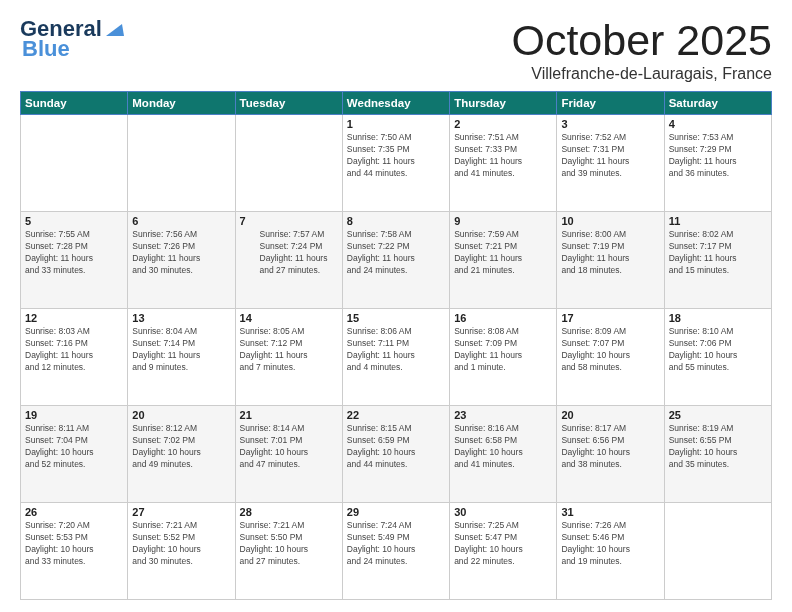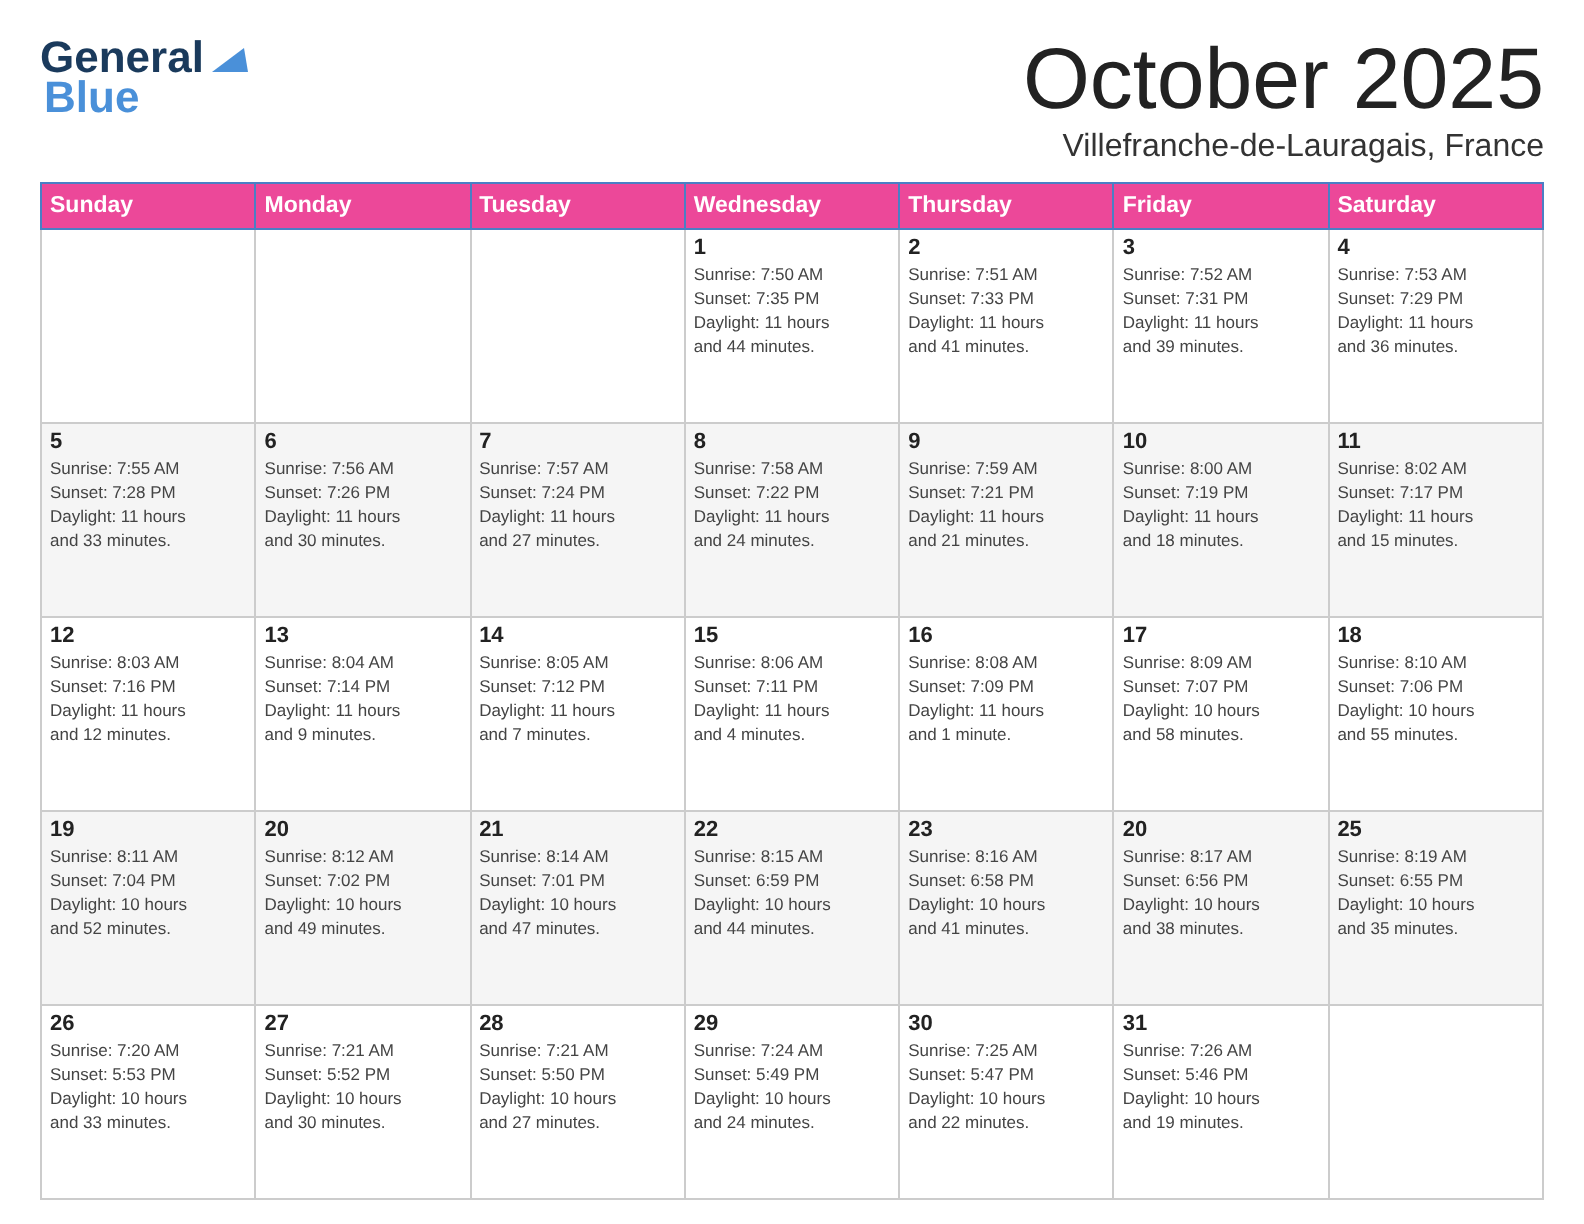--- a/index.html
+++ b/index.html
@@ -40,21 +40,21 @@
       font-size: 16px;
       color: #333;
     }
     .calendar {
       width: 100%;
       border-collapse: collapse;
       flex: 1;
       table-layout: fixed;
     }
     .calendar thead th {
-      background: #ec4899;
+      background: #0f766e;
       color: #fff;
       font-size: 11.5px;
       font-weight: bold;
       padding: 5px 4px;
       text-align: left;
       border: 1px solid #4a7fc5;
     }
     .calendar tbody td {
       border: 1px solid #ccc;
       vertical-align: top;
@@ -157,21 +157,21 @@
           </td>
           <td>
             <span class="day-num">6</span>
             <div class="day-info" style="white-space: pre-line;">Sunrise: 7:56 AM
 Sunset: 7:26 PM
 Daylight: 11 hours
 and 30 minutes.</div>
           </td>
           <td>
             <span class="day-num">7</span>
-            <div class="day-info" style="white-space: pre-line;">Sunrise: 7:57 AM
+            <div class="day-info" style="white-space: pre-line; margin-left: 20px;">Sunrise: 7:57 AM
 Sunset: 7:24 PM
 Daylight: 11 hours
 and 27 minutes.</div>
           </td>
           <td>
             <span class="day-num">8</span>
             <div class="day-info" style="white-space: pre-line;">Sunrise: 7:58 AM
 Sunset: 7:22 PM
 Daylight: 11 hours
 and 24 minutes.</div>

